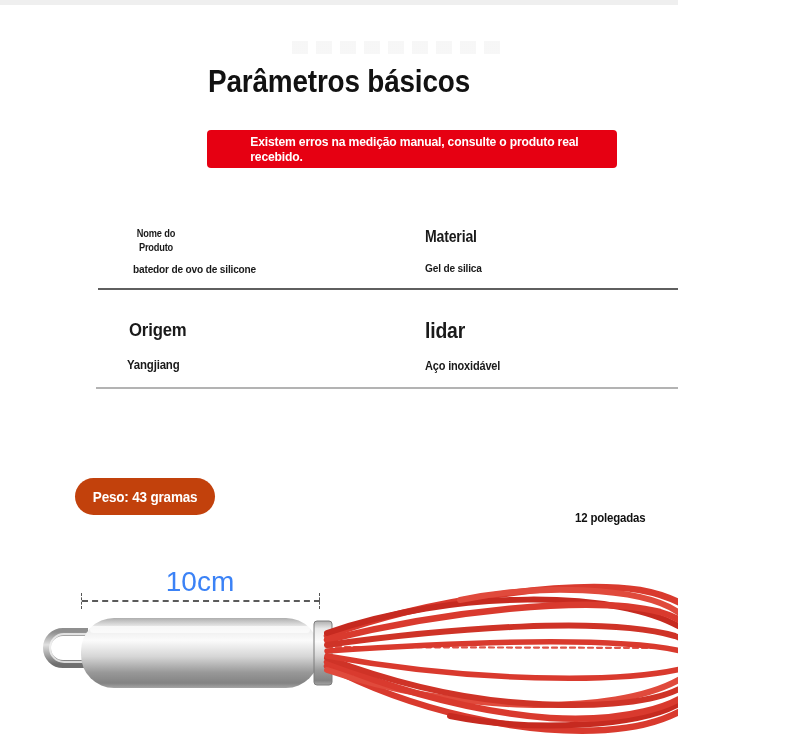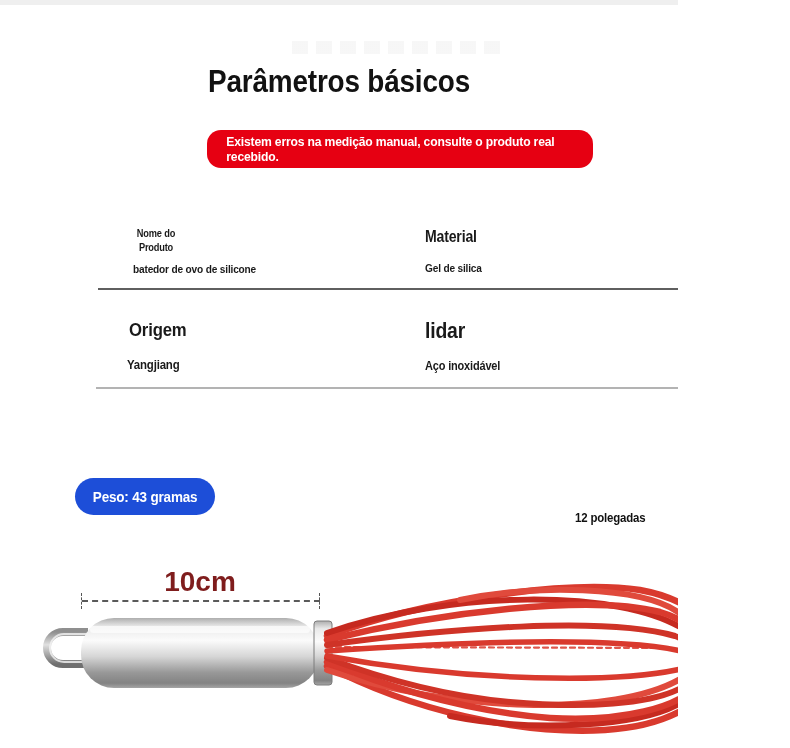--- a/index.html
+++ b/index.html
@@ -8,42 +8,42 @@
   .abs{position:absolute;}
   .cnd{font-weight:700;transform:scaleX(.88);transform-origin:left center;letter-spacing:-.2px;}
   .cnd-c{font-weight:700;transform:scaleX(.9);transform-origin:center center;letter-spacing:-.2px;}
 
   #top-strip{left:0;top:0;width:790px;height:5px;background:#efefef;}
   #remnant{left:292px;top:41px;width:215px;height:13px;opacity:.55;
     background:repeating-linear-gradient(90deg,#f0f0f0 0 16px,transparent 16px 24px);}
 
   #title{left:0;right:0;top:64px;text-align:center;font-size:31px;color:#121212;}
 
-  #notice{left:207px;top:130px;width:386px;height:38px;background:#e60012;border-radius:14px;
-    display:flex;align-items:center;justify-content:flex-start;}
+  #notice{left:207px;top:130px;width:386px;height:38px;background:#e60012;border-radius:4px;
+    display:flex;align-items:center;justify-content:flex-start;padding-left:24px;}
   #notice span{color:#fff;font-size:13.5px;}
 
   .divider{height:2px;}
   #div1{left:98px;top:288px;width:620px;background:#5f5f5f;}
   #div2{left:96px;top:387px;width:622px;background:#b3b3b3;}
 
   .lbl-sm{font-size:10.5px;line-height:14px;}
   .val-sm{font-size:11.5px;}
   .lbl-md{font-size:16px;}
   .lbl-lg{font-size:19px;}
   .lbl-xl{font-size:22px;}
   .val-md{font-size:13px;}
 
-  #weight-badge{left:75px;top:478px;width:140px;height:37px;background:#1d4ed8;border-radius:19px;
+  #weight-badge{left:75px;top:478px;width:140px;height:37px;background:#c2410c;border-radius:19px;
     display:flex;align-items:center;justify-content:center;}
   #weight-badge span{color:#fff;font-size:15px;}
 
   #size-note{left:575px;top:510px;font-size:13px;color:#111;}
 
-  .dim-label{color:#7f1d1d;font-weight:700;}
+  .dim-label{color:#3b82f6;font-weight:400;}
   #dim10-label{left:143px;top:566px;width:114px;text-align:center;font-size:28px;}
   #dim10-line{left:82px;top:600px;width:238px;height:0;border-top:2px dashed #5a5a5a;}
   #dim10-tick-l{left:81px;top:593px;width:0;height:16px;border-left:1px dashed #555;}
   #dim10-tick-r{left:319px;top:593px;width:0;height:16px;border-left:1px dashed #555;}
 
   #dim7-line{left:726px;top:584px;width:0;height:148px;border-left:2px dashed #4a4a4a;}
   #dim7-tick-t{left:712px;top:583px;width:28px;height:0;border-top:2px dashed #4a4a4a;}
   #dim7-tick-b{left:712px;top:731px;width:28px;height:0;border-top:2px dashed #4a4a4a;}
   #dim7-label{left:762px;top:636px;font-size:29px;}
 

